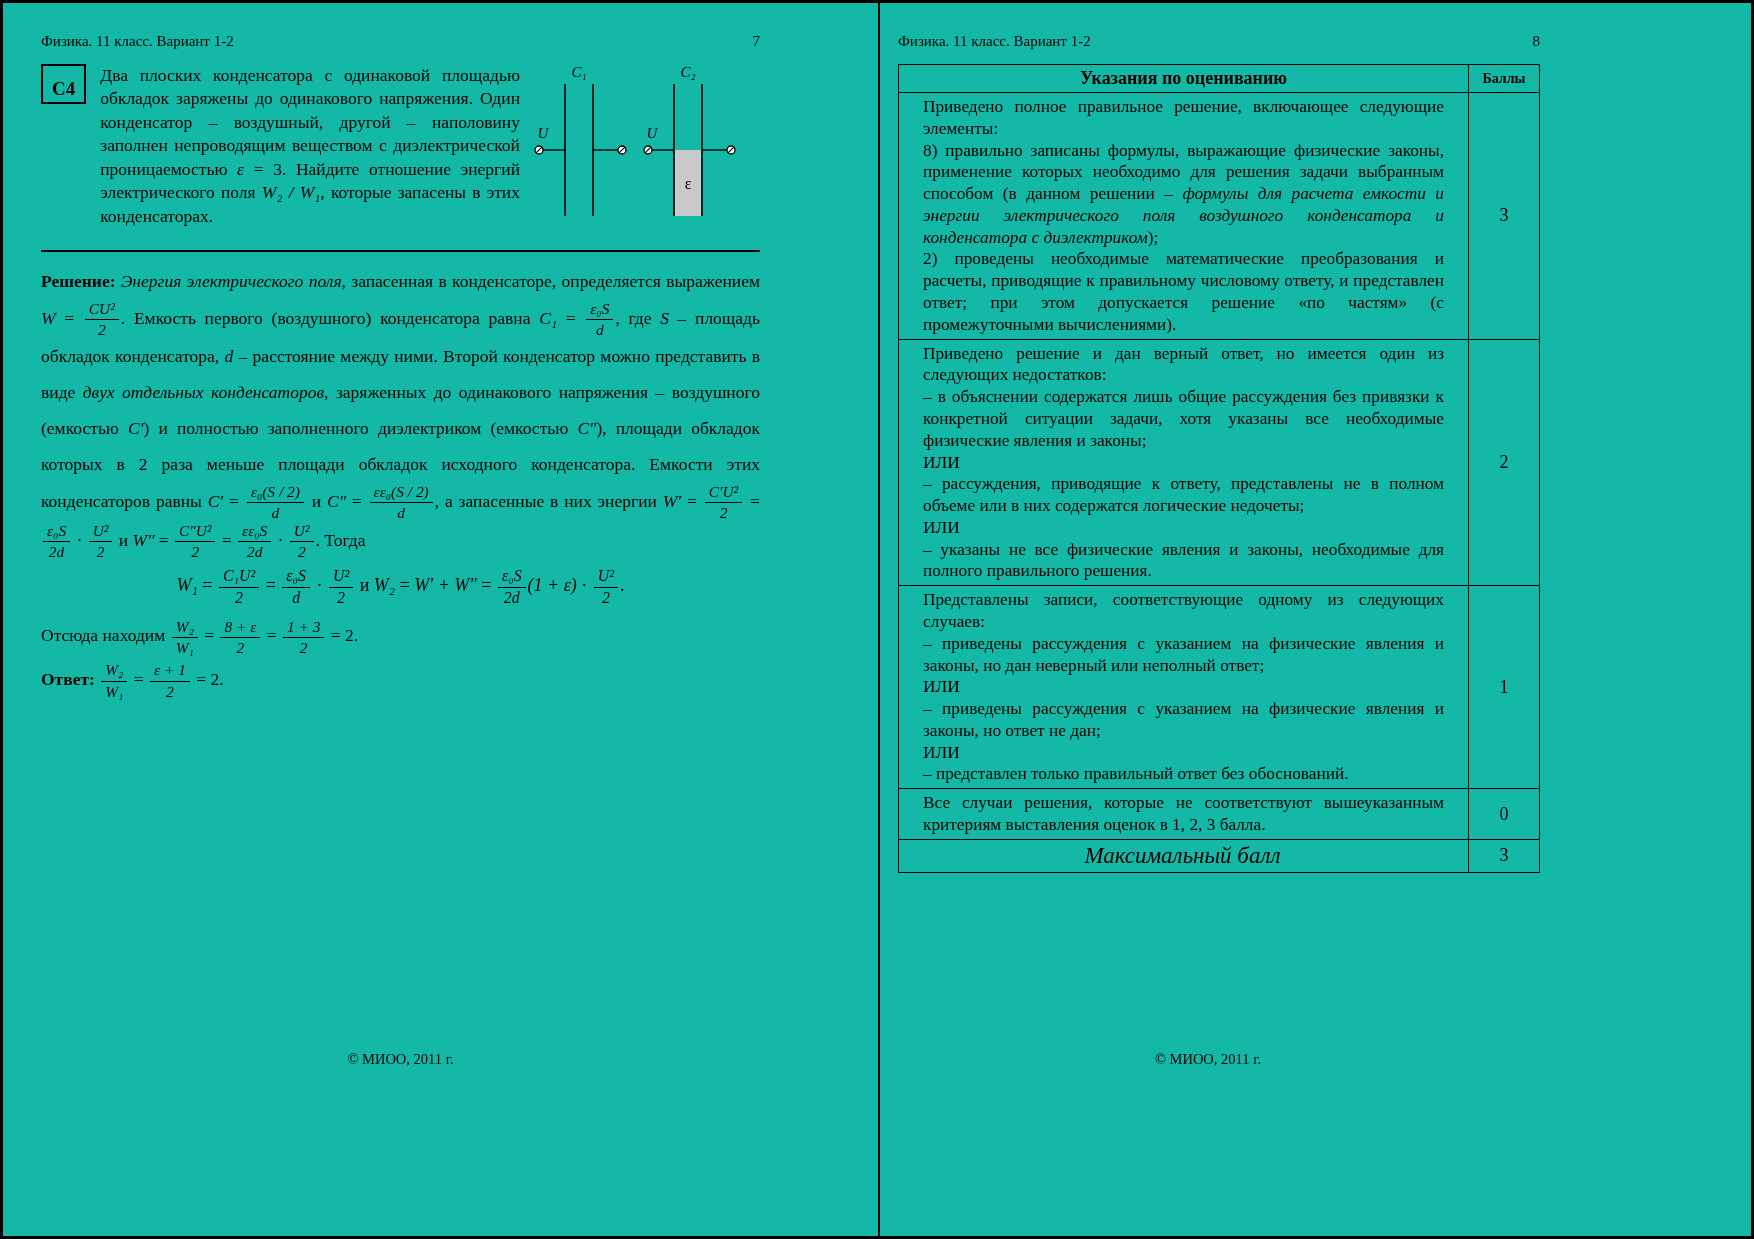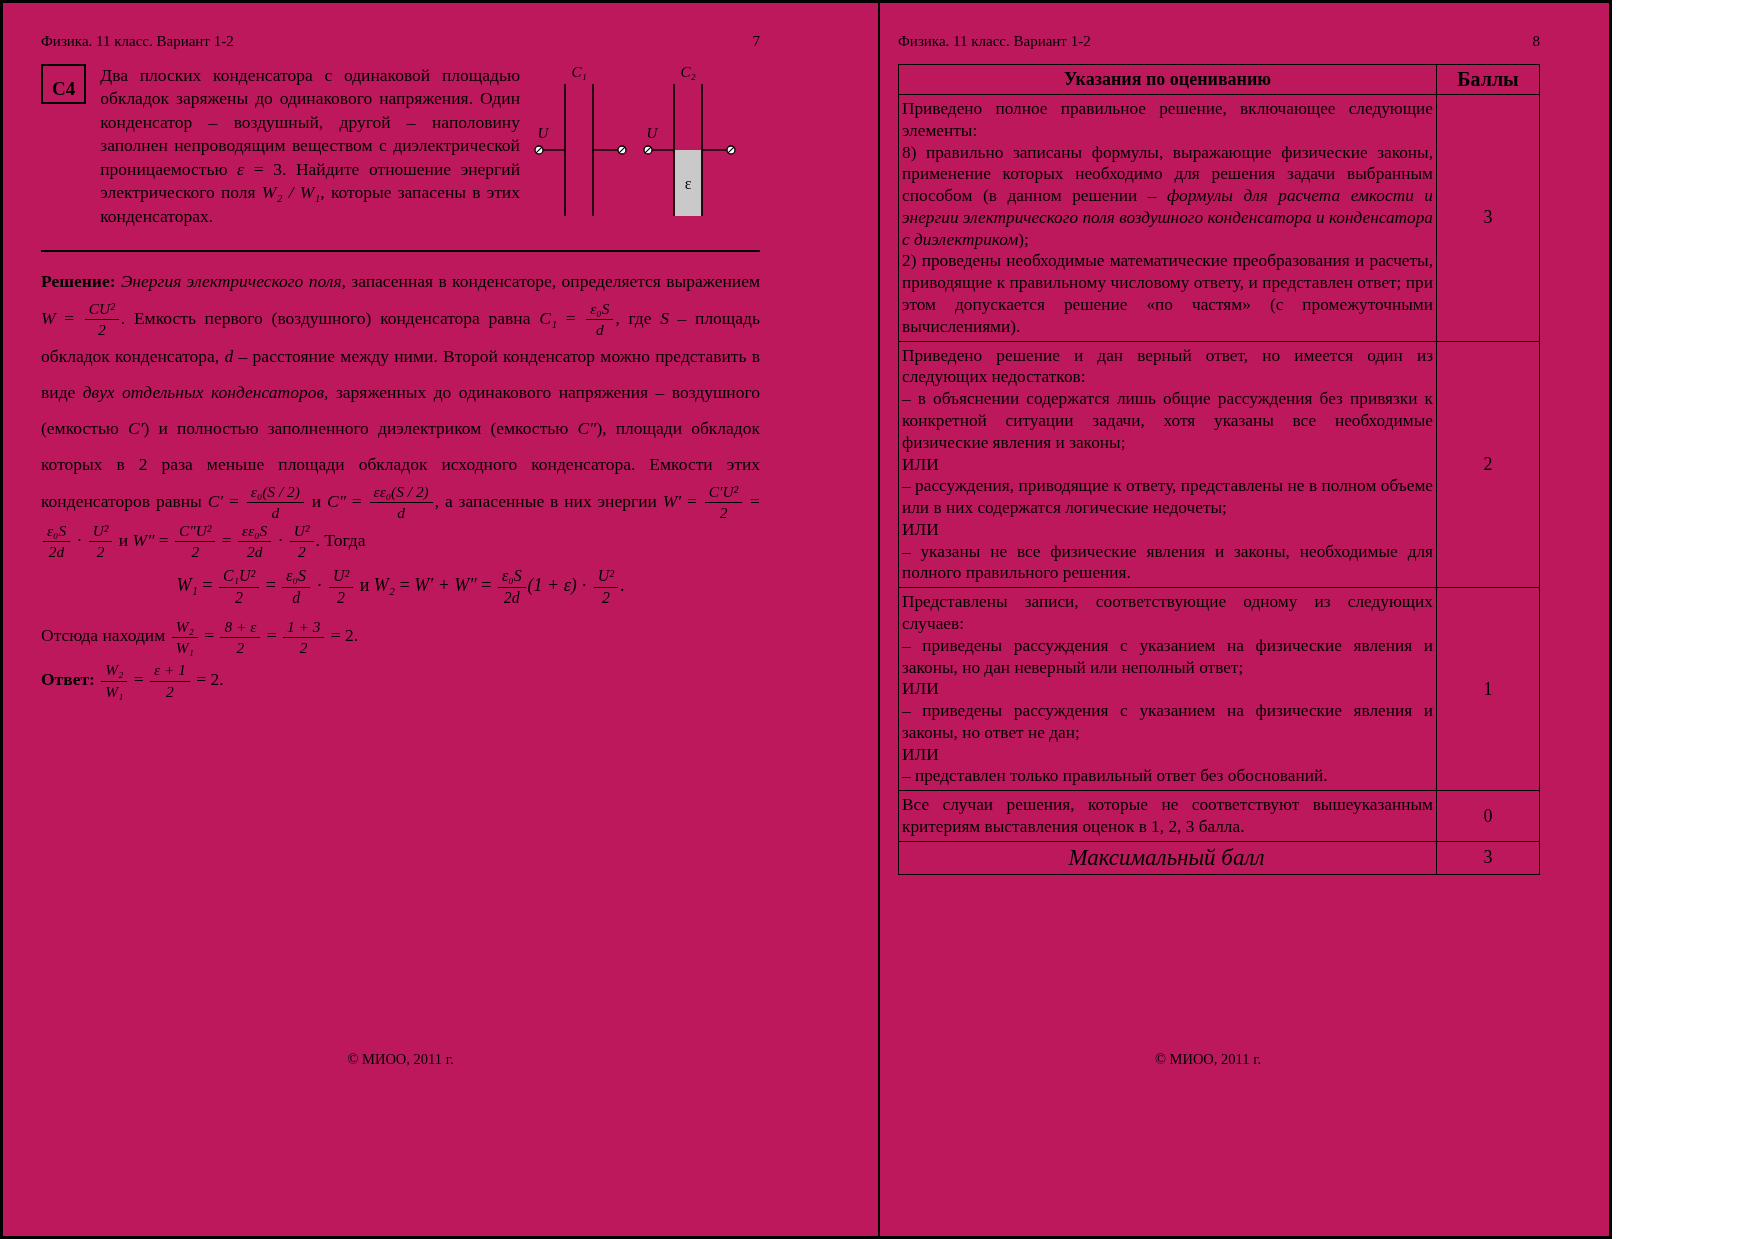--- a/index.html
+++ b/index.html
@@ -1,18 +1,18 @@
 <!DOCTYPE html>
 <html><head>
 <meta charset="utf-8">
 <style>
   html,body{margin:0;padding:0;background:#ffffff;}
   body{font-family:"Liberation Serif","DejaVu Serif",serif;color:#000;}
-  .spread{position:relative;width:1612px;height:1239px;box-sizing:border-box;
-          border:3px solid #000;background:#be185d;display:flex;overflow:hidden;}
+  .spread{position:relative;width:1754px;height:1239px;box-sizing:border-box;
+          border:3px solid #000;background:#14b8a6;display:flex;overflow:hidden;}
   .page{position:relative;box-sizing:border-box;height:100%;}
   .page-left{width:877px;border-right:2px solid #000;padding:30px 0 0 38px;}
   .page-right{flex:1;padding:30px 0 0 18px;}
   .content-l{width:719px;position:relative;}
   .content-r{width:642px;position:relative;}
 
   .pg-header{display:flex;justify-content:space-between;align-items:baseline;
              font-size:15px;margin-bottom:14px;}
   .pg-footer{position:absolute;top:1048px;text-align:center;font-size:14.5px;}
   .pg-footer.fl{left:38px;width:719px;}
@@ -41,22 +41,22 @@
         margin:0 2px;font-size:0.88em;line-height:1.18;}
   .fnum{display:block;border-bottom:1.4px solid #000;padding:0 4px 1px;font-style:italic;}
   .fden{display:block;padding:1px 4px 0;font-style:italic;}
   .tpara{margin:0;}
 
   
   table.rubric{border-collapse:collapse;width:642px;margin-top:12px;
                font-size:17.3px;}
   table.rubric th,table.rubric td{border:1.6px solid #000;}
   th.c1{font-size:18px;font-weight:bold;text-align:center;padding:3px 4px;}
-  th.c2{width:66px;font-size:20px;font-weight:bold;text-align:center;padding:3px 18px;}
-  td.c1{padding:3px 3px;text-align:justify;line-height:1.26;vertical-align:top;}
+  th.c2{width:66px;font-size:14px;font-weight:bold;text-align:center;padding:3px 2px;}
+  td.c1{padding:3px 24px;text-align:justify;line-height:1.26;vertical-align:top;}
   td.score{text-align:center;vertical-align:middle;font-size:18px;}
   td.maxlabel{text-align:center;font-style:italic;padding:3px 10px 3px 8px;font-size:23px;}
 
   
   .figlab{font-style:italic;font-size:15px;}
   .figeps{font-size:16px;}
   svg line, svg circle{stroke:#000;}
 </style>
 </head>
 <body>

